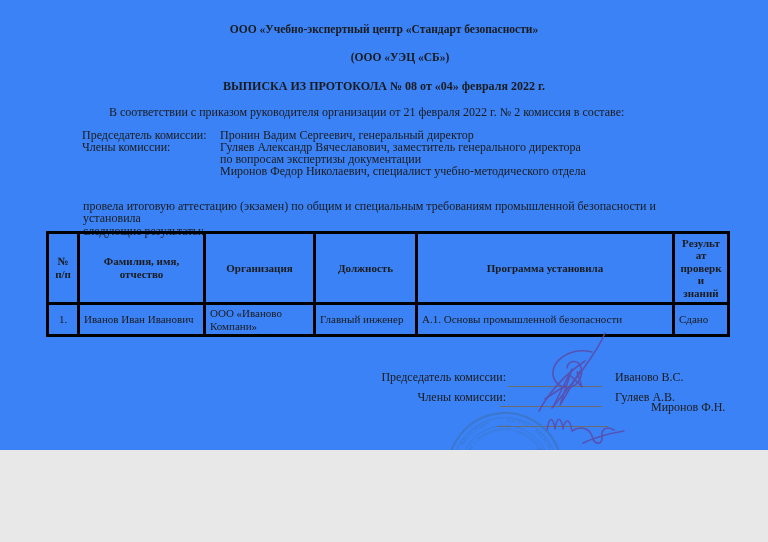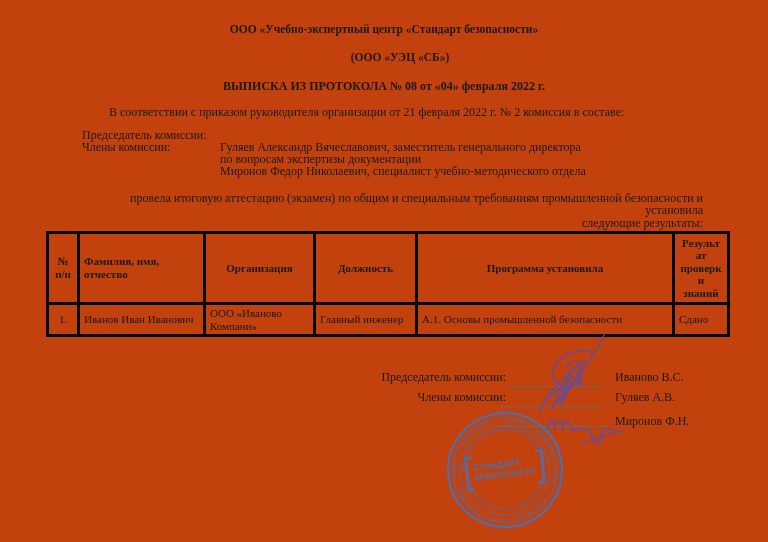--- a/index.html
+++ b/index.html
@@ -1,71 +1,72 @@
 <!DOCTYPE html>
 <html><head>
 <meta charset="utf-8">
 <style>
   * { margin:0; padding:0; box-sizing:border-box; }
   html,body { background:#e8e8e8; }
   .page {
-    position:relative; width:768px; height:542px;
-    background:#c2410c; overflow:hidden;
+    position:relative; width:768px; height:450px;
+    background:#3b82f6; overflow:hidden;
     font-family:"Liberation Serif", serif;
     color:#1b1b1b;
   }
   .abs { position:absolute; }
   .center-line { left:0; width:768px; text-align:center; font-weight:bold; }
   .org1 { top:23px; font-size:11.5px; }
   .org2 { top:51px; font-size:11.5px;padding-left:32px; }
   .doc-title { top:79px; font-size:12px; }
   .bodytext { font-size:12px; line-height:12.3px; white-space:pre-line; }
   .intro { left:83px; top:106px; width:600px;margin-left:26px; }
   .comm-label { left:82px; }
   .comm-value { left:220px; width:480px; }
   .r1 { top:129px; } .r2 { top:141px; } .r3 { top:165px; }
-  .body2 { left:83px; top:192px; width:620px;text-align:right; }
+  .body2 { left:83px; top:200px; width:620px; }
 
   table.results {
     position:absolute; left:46px; top:231px;
     width:681px; border-collapse:collapse; table-layout:fixed;
     font-size:11px;
   }
   table.results td {
     border:3px solid #000000; vertical-align:middle;
     padding:2px 4px; white-space:pre-line; line-height:12.6px;
   }
   tr.hdr td { font-weight:bold; text-align:center; height:71px; }
-  tr.hdr td.ha-left { text-align:left; }
+  tr.hdr td.ha-left { text-align:center; }
   tr.data td { height:28px; }
   td.c { text-align:center; }
 
   .sig-label { font-size:12px; text-align:right; width:160px; left:346px; }
   .sig-name  { font-size:12px; left:615px; }
-  .sl1 { top:370px; } .sl2 { top:390px; } .sl3 { top:414px; }
+  .sl1 { top:370px; } .sl2 { top:390px; } .sl3 { top:400px;margin-left:36px; }
   .sig-line { height:1px; background:#6b6b6b; }
   .ln1 { left:508px; top:386px; width:94px; }
   .ln2 { left:500px; top:406px; width:102px; }
   .ln3 { left:497px; top:426px; width:111px; }
 
   .sig-svg { left:495px; top:315px; width:160px; height:135px; }
   .stamp-svg { left:444px; top:409px; width:122px; height:122px; opacity:0.88; }
 </style>
 </head>
 <body>
 
 <div class="page">
 
   <div class="abs center-line org1">ООО «Учебно-экспертный центр «Стандарт безопасности»</div>
   <div class="abs center-line org2">(ООО «УЭЦ «СБ»)</div>
   <div class="abs center-line doc-title">ВЫПИСКА ИЗ ПРОТОКОЛА № 08 от «04» февраля 2022 г.</div>
 
   <div class="abs bodytext intro">В соответствии с приказом руководителя организации от 21 февраля 2022 г. № 2  комиссия в составе:</div>
 
   <div class="abs bodytext comm-label r1">Председатель комиссии:</div>
+  <div class="abs bodytext comm-value r1">Пронин Вадим Сергеевич, генеральный директор</div>
   <div class="abs bodytext comm-label r2">Члены комиссии:</div>
   <div class="abs bodytext comm-value r2">Гуляев Александр Вячеславович, заместитель генерального директора
 по вопросам экспертизы документации</div>
   <div class="abs bodytext comm-value r3">Миронов Федор Николаевич, специалист учебно-методического отдела</div>
 
   <div class="abs bodytext body2">провела итоговую аттестацию (экзамен) по общим и специальным требованиям промышленной безопасности и установила
 следующие результаты:</div>
 
   <table class="results">
     <colgroup>

